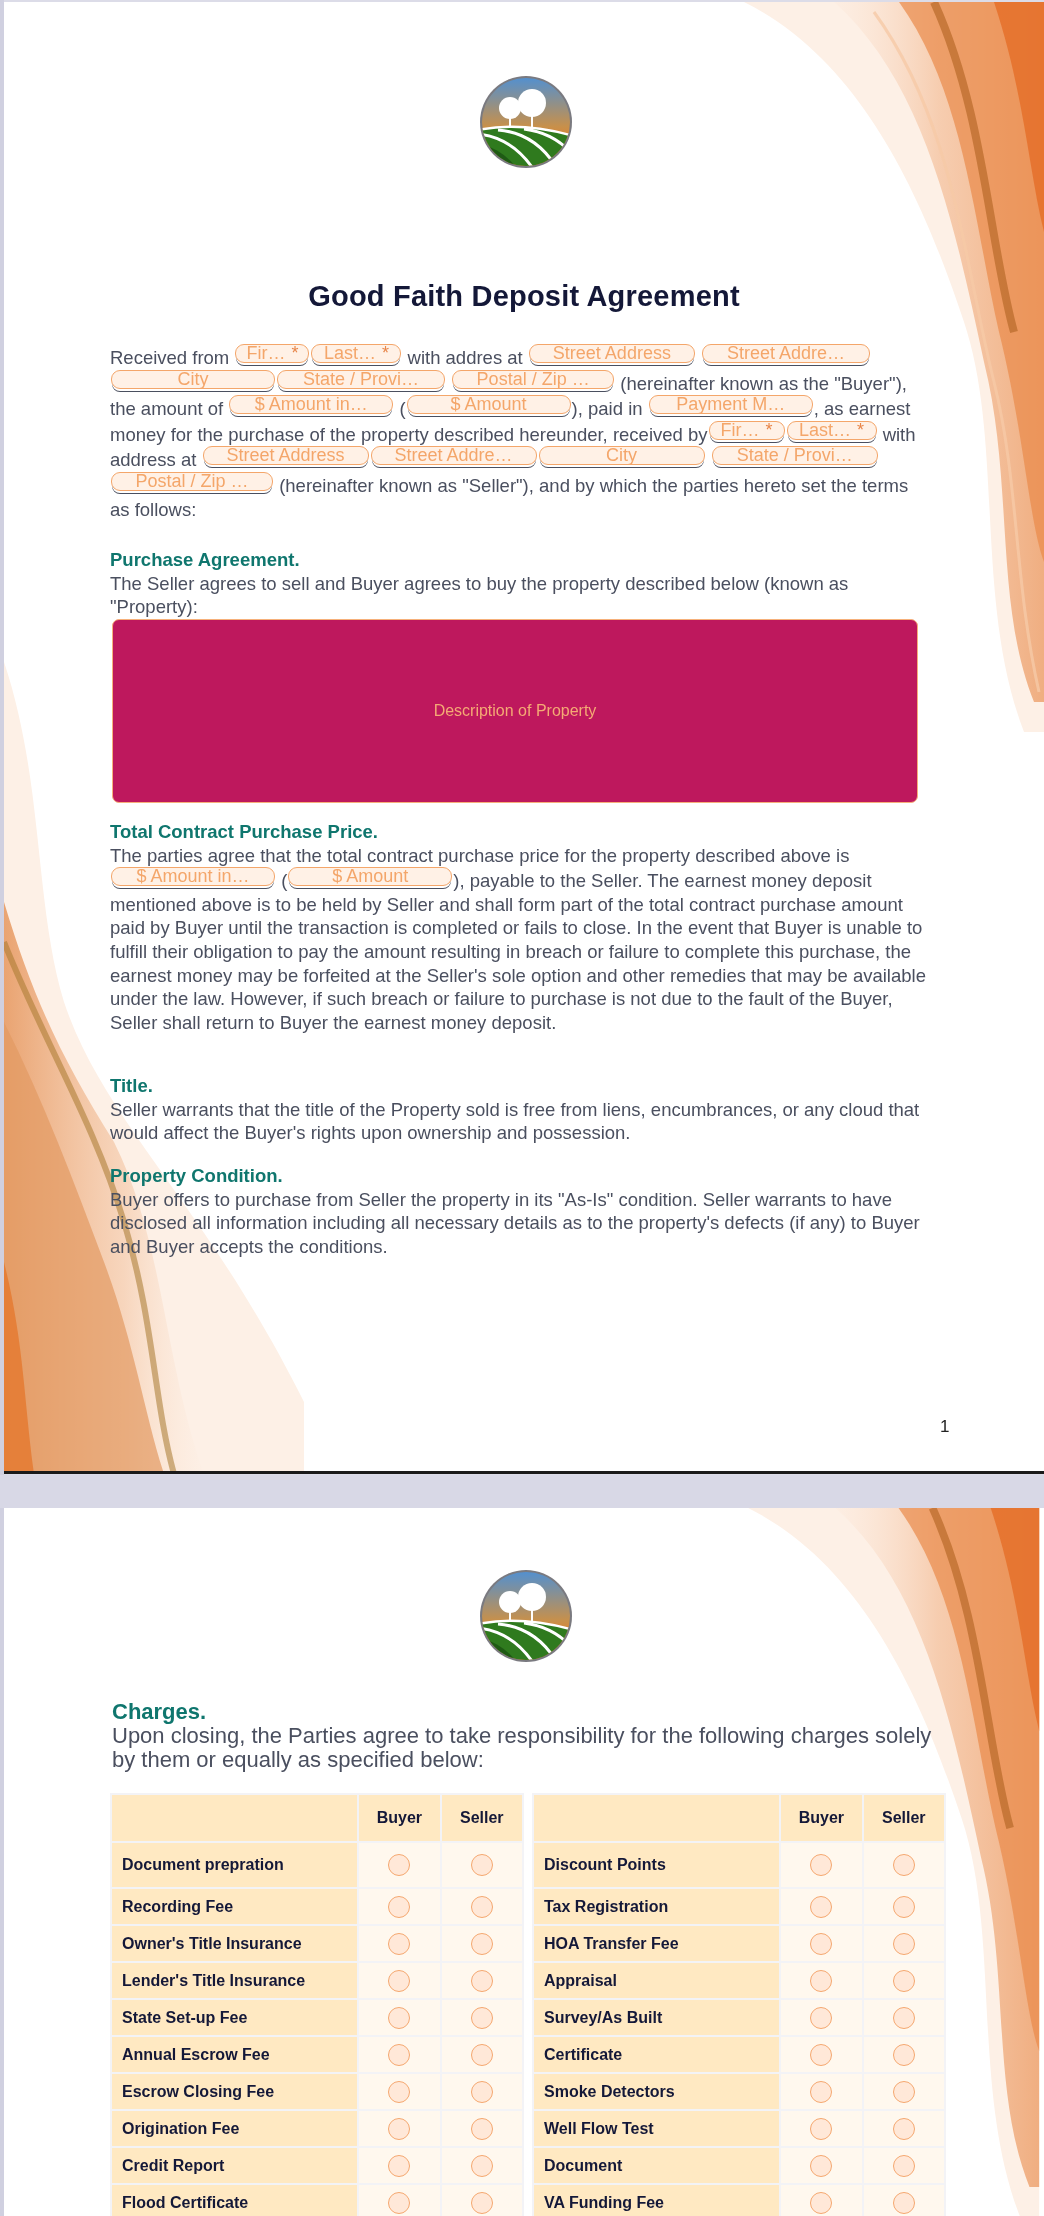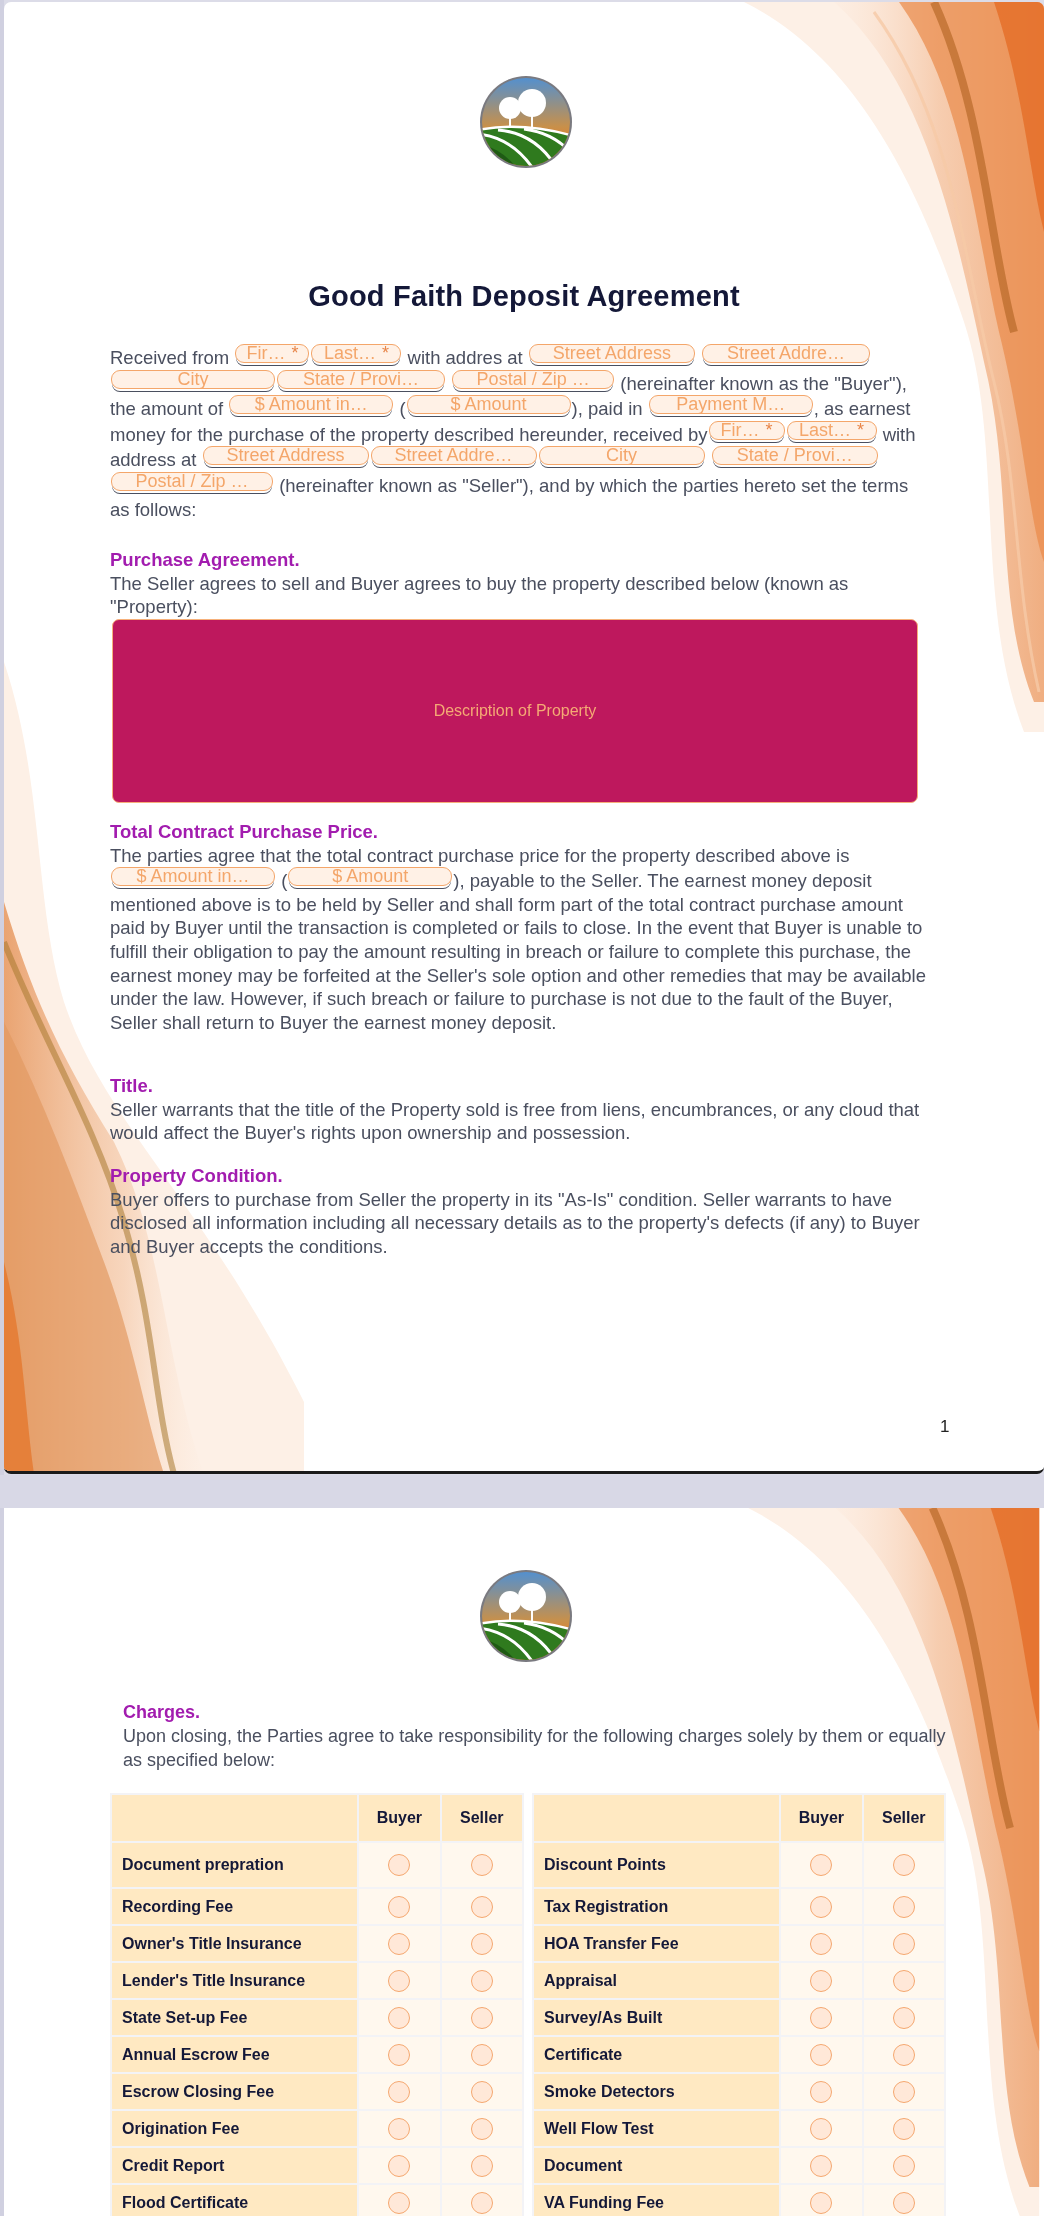--- a/index.html
+++ b/index.html
@@ -1,49 +1,49 @@
 <!DOCTYPE html>
 <html><head>
 <meta charset="utf-8">
 <style>
   * { box-sizing: border-box; margin: 0; padding: 0; }
   html, body { width: 1044px; height: 2216px; overflow: hidden; background: #dcdce8; }
   body { font-family: "Liberation Sans", sans-serif; color: #4a4f5f; position: relative; }
 
   .page { position: absolute; left: 4px; width: 1040px; background: #fff; overflow: hidden; }
-  #page1 { top: 2px; height: 1472px; border-bottom: 3px solid #1a1a1a; border-radius: 7px; }
+  #page1 { top: 2px; height: 1472px; border-bottom: 3px solid #1a1a1a; }
   #page2 { top: 1508px; height: 708px; }
   .gap { position: absolute; left: 0; top: 1475px; width: 1044px; height: 33px; background: #d8d8e6; }
   .left-edge { position: absolute; left: 0; top: 0; width: 4px; height: 2216px; background: #d0d0e0; }
 
   .deco { position: absolute; pointer-events: none; }
 
   .logo { position: absolute; left: 474px; width: 96px; height: 96px; }
 
   .doc-title { position: absolute; top: 278px; left: 0; width: 1040px; text-align: center;
     font-size: 29px; font-weight: bold; color: #141838; letter-spacing: 0.2px; }
 
   .content { position: absolute; left: 106px; width: 820px; font-size: 18.5px; line-height: 23.6px; color: #4a4f5f; }
   .content p { margin: 0; }
-  .h { font-weight: bold; color: #a21caf; }
+  .h { font-weight: bold; color: #0f766e; }
 
   .fld { display: inline-block; height: 19px; line-height: 17px; padding: 0 8px; margin: 0 1px;
     border: 1.5px solid #f4a66a; border-radius: 9px; background: #fff1e6; color: #f4a66a;
     font-size: 18px; vertical-align: 1px; text-align: center; white-space: nowrap; overflow: hidden;
     box-shadow: 0 3px 0 -1px #fff, 0 4px 0 -1px #4a4f5f; }
   .fld .req { color: #e8864a; margin-left: 6px; }
 
   .desc-box { position: absolute; left: 108px; top: 617px; width: 806px; height: 184px;
     border: 1.5px solid #f6b07a; border-radius: 7px; background: #be185d;
     display: flex; align-items: center; justify-content: center;
     color: #f4aa74; font-size: 16px; }
 
   .page-num { position: absolute; left: 936px; top: 1415px; font-size: 17px; color: #222; }
 
-  .charges { position: absolute; left: 119px; top: 192px; width: 830px; font-size: 18px; line-height: 24px; }
+  .charges { position: absolute; left: 108px; top: 192px; width: 830px; font-size: 22px; line-height: 24px; }
 
   table.ct { position: absolute; border-collapse: separate; border-spacing: 2px; background: #f3f3f6; }
   table.ct th, table.ct td { font-family: "Liberation Sans", sans-serif; }
   table.ct th { background: #ffe9c2; height: 46px; font-size: 16px; color: #141838; font-weight: bold; }
   table.ct td.lbl { background: #ffe9c2; color: #141838; font-weight: bold; font-size: 16px; padding-left: 10px; }
   table.ct td.rad { background: #fff8ee; text-align: center; }
   table.ct tr.r1 td { height: 44px; }
   table.ct tr.rn td { height: 35px; }
   .radio { display: inline-block; width: 22px; height: 22px; border-radius: 50%; border: 1.6px solid #f5a870; background: #ffe8d8; vertical-align: middle; }
 </style>

